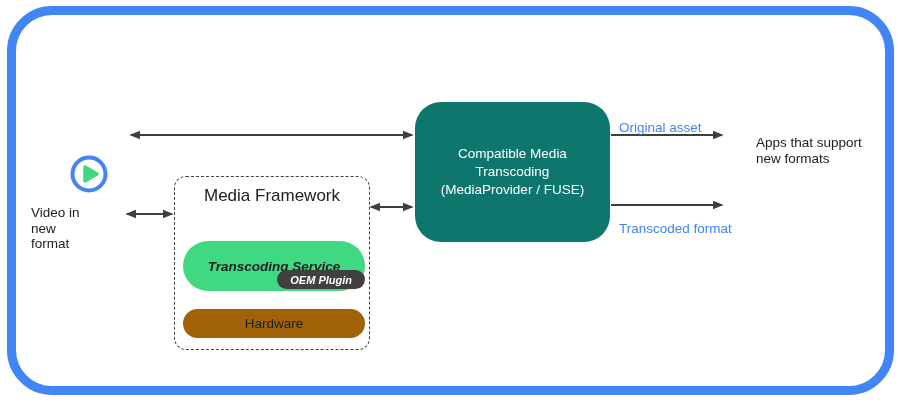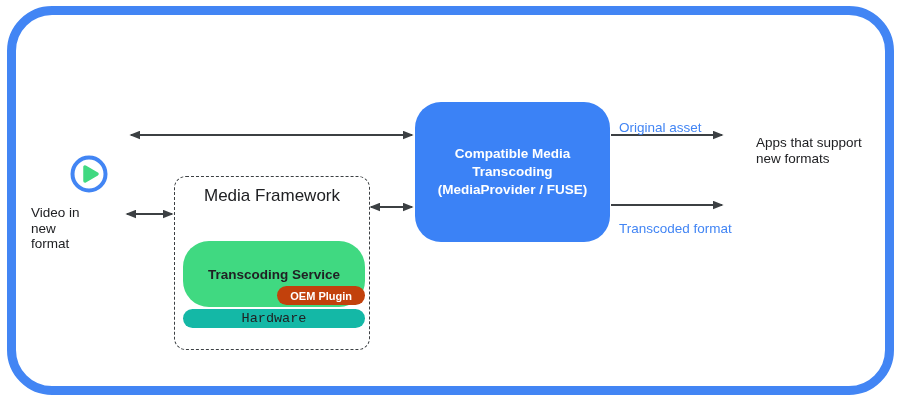--- a/index.html
+++ b/index.html
@@ -20,31 +20,31 @@
   .fw{
     position:absolute;left:174px;top:176px;width:196px;height:174px;box-sizing:border-box;
     border:1.6px dashed #3C4043;border-radius:12px;background:#fff;
   }
   .fw-title{position:absolute;left:0;top:9px;width:100%;text-align:center;font-size:17px;}
   .layer{
     position:absolute;left:8px;width:182px;display:flex;align-items:center;justify-content:center;
     font-size:13.5px;box-sizing:border-box;
   }
   .layer-api{top:32px;height:26px;border-radius:13px;background:#40D981;font-weight:bold;}
-  .layer-service{top:64px;height:66px;border-radius:26px;background:#40D981;font-weight:bold;}
-  .layer-hw{top:132px;height:19px;border-radius:15px;background:#14b8a6;font-family:Liberation Mono, monospace;}
+  .layer-service{top:64px;height:50px;border-radius:26px;background:#40D981;font-weight:bold;font-style:italic;}
+  .layer-hw{top:132px;height:29px;border-radius:15px;background:#a16207;}
   .badge{
     position:absolute;right:0;bottom:2px;height:19px;padding:0 13px;border-radius:10px;
-    background:#c2410c;color:#fff;font-size:11px;font-weight:bold;
+    background:#404040;color:#fff;font-size:11px;font-weight:bold;
     display:flex;align-items:center;justify-content:center;
   }
   .bluebox{
     position:absolute;left:415px;top:102px;width:195px;height:140px;border-radius:26px;
-    background:#3b82f6;color:#fff;display:flex;align-items:center;justify-content:center;
-    text-align:center;font-size:13.5px;font-weight:bold;line-height:18px;white-space:pre-line;
+    background:#0f766e;color:#fff;display:flex;align-items:center;justify-content:center;
+    text-align:center;font-size:13.5px;font-weight:normal;line-height:18px;white-space:pre-line;
   }
   .asset-label{position:absolute;color:#4285F4;font-size:13.5px;white-space:nowrap;margin-top:8px;}
   .asset-original{left:619px;top:112px;}
   .asset-transcoded{left:619px;top:213px;}
   .apps{position:absolute;left:738px;font-size:13.5px;line-height:16px;white-space:pre-line;}
   .apps-1{top:135px;margin-left:18px;}
   .apps-2{top:187px;}
 </style>
 </head>
 <body>

